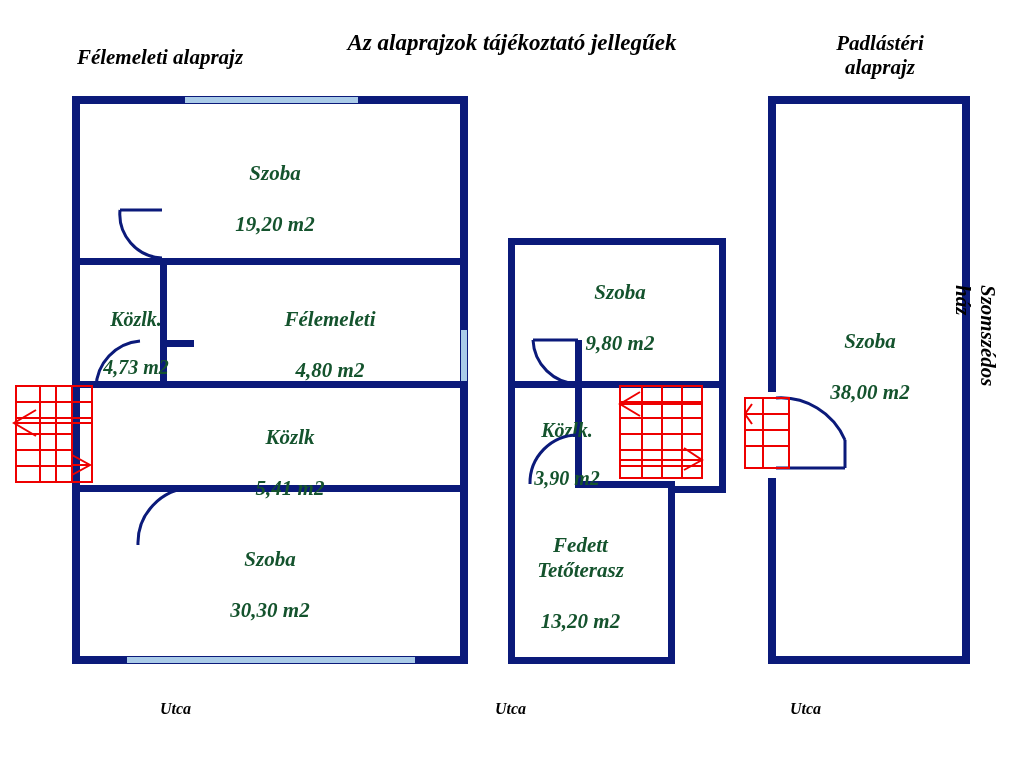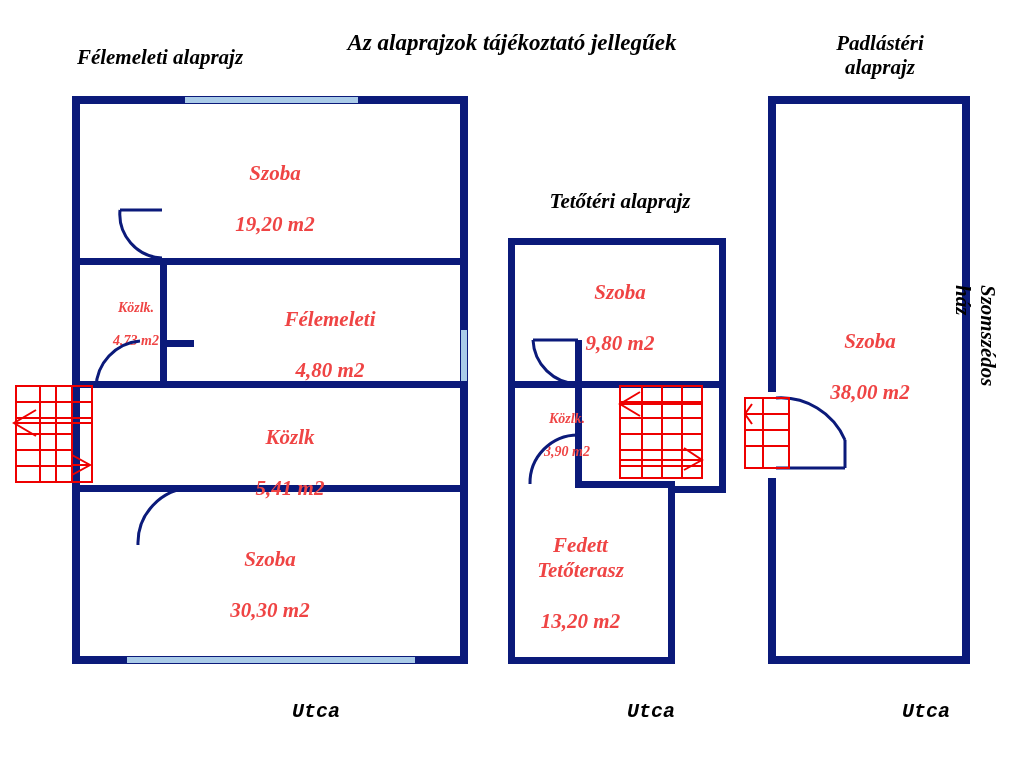--- a/index.html
+++ b/index.html
@@ -29,36 +29,35 @@
     text-align: center;
     line-height: 1.12;
     white-space: pre-line;
   }
   .t-main { font-size: 23px; }
   .t-plan { font-size: 21px; }
   .t-street {
     position: absolute;
     font-style: italic;
     font-weight: bold;
-    font-size: 20px;
+    font-size: 16px;
     color: #000000;
-    text-align: right;
-    font-family: Liberation Mono, monospace;
+    text-align: left;
   }
   .room-label {
     position: absolute;
     font-style: italic;
     font-weight: bold;
-    color: #ef4444;
+    color: #14532d;
     text-align: center;
     line-height: 1.2;
     white-space: pre-line;
   }
   .rl-lg { font-size: 21px; }
-  .rl-sm { font-size: 14px; }
+  .rl-sm { font-size: 20px; }
   .side-label {
     position: absolute;
     font-style: italic;
     font-weight: bold;
     font-size: 21px;
     color: #000000;
     transform-origin: 0 0;
   }
   
   .wall {
@@ -127,21 +126,20 @@
     </div>
 
     <div class="room-label rl-lg" style="left:155px; top:522px; width:230px;">
       <span>Szoba</span><br>
       <span>30,30 m2</span>
     </div>
   </div>
 
   <div class="t-street" style="left:160px; top:700px; width:180px;">Utca</div>
 
-  <div class="title t-plan" style="left:490px; top:190px; width:260px;">Tetőtéri alaprajz</div>
 
   <div>
     <div class="wall" style="left:508px; top:238px; width:218px; height:7px;"></div>
     <div class="wall" style="left:508px; top:238px; width:7px; height:426px;"></div>
     <div class="wall" style="left:719px; top:238px; width:7px; height:248px;"></div>
     <div class="wall" style="left:668px; top:486px; width:7px; height:178px;"></div>
     <div class="wall" style="left:668px; top:486px; width:58px; height:7px;"></div>
     <div class="wall" style="left:508px; top:657px; width:167px; height:7px;"></div>
 
     <div class="wall" style="left:515px; top:381px; width:211px; height:7px;"></div>

